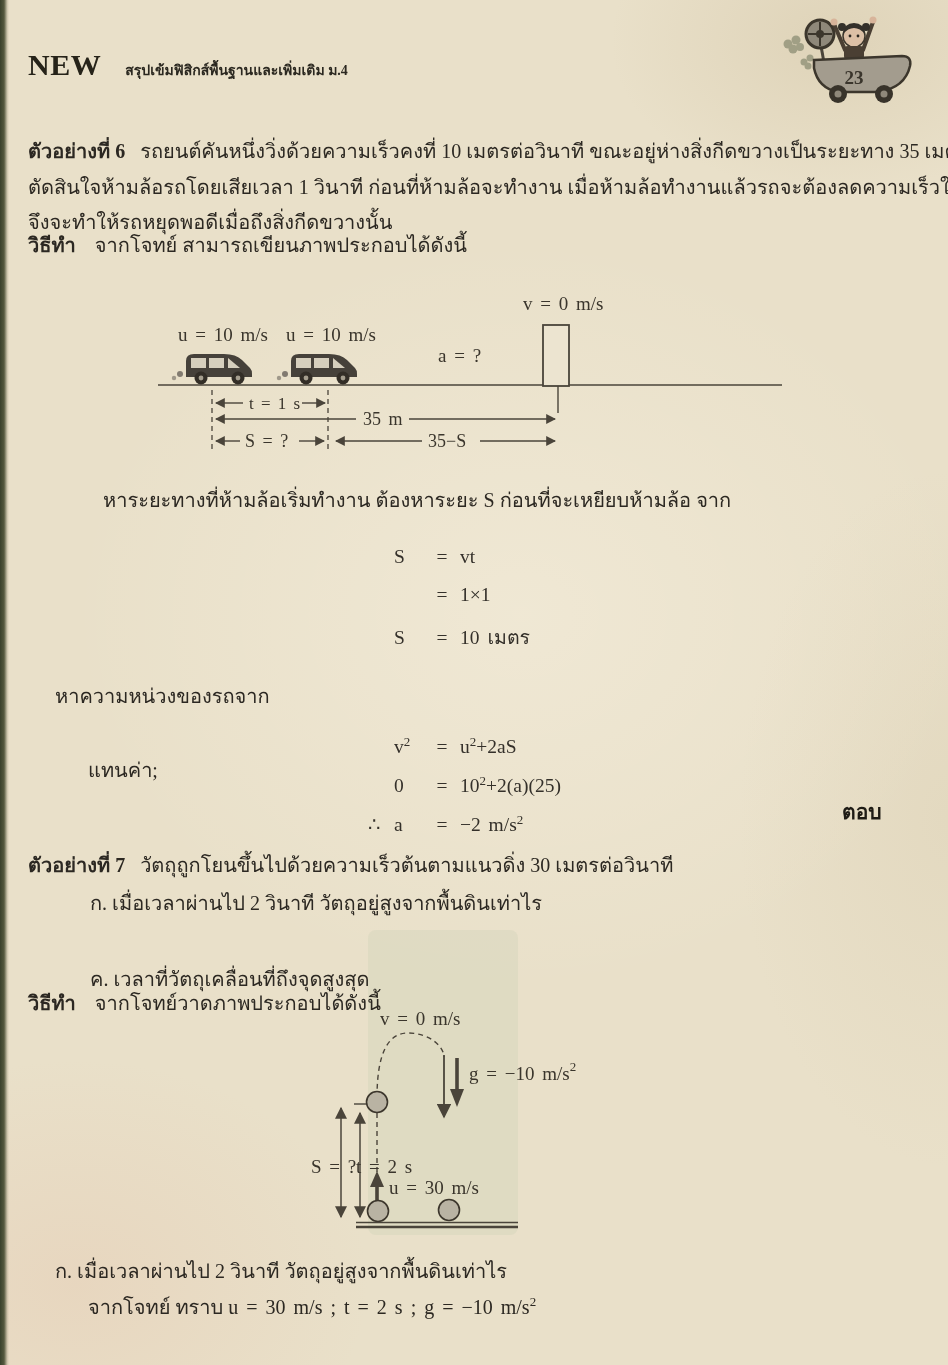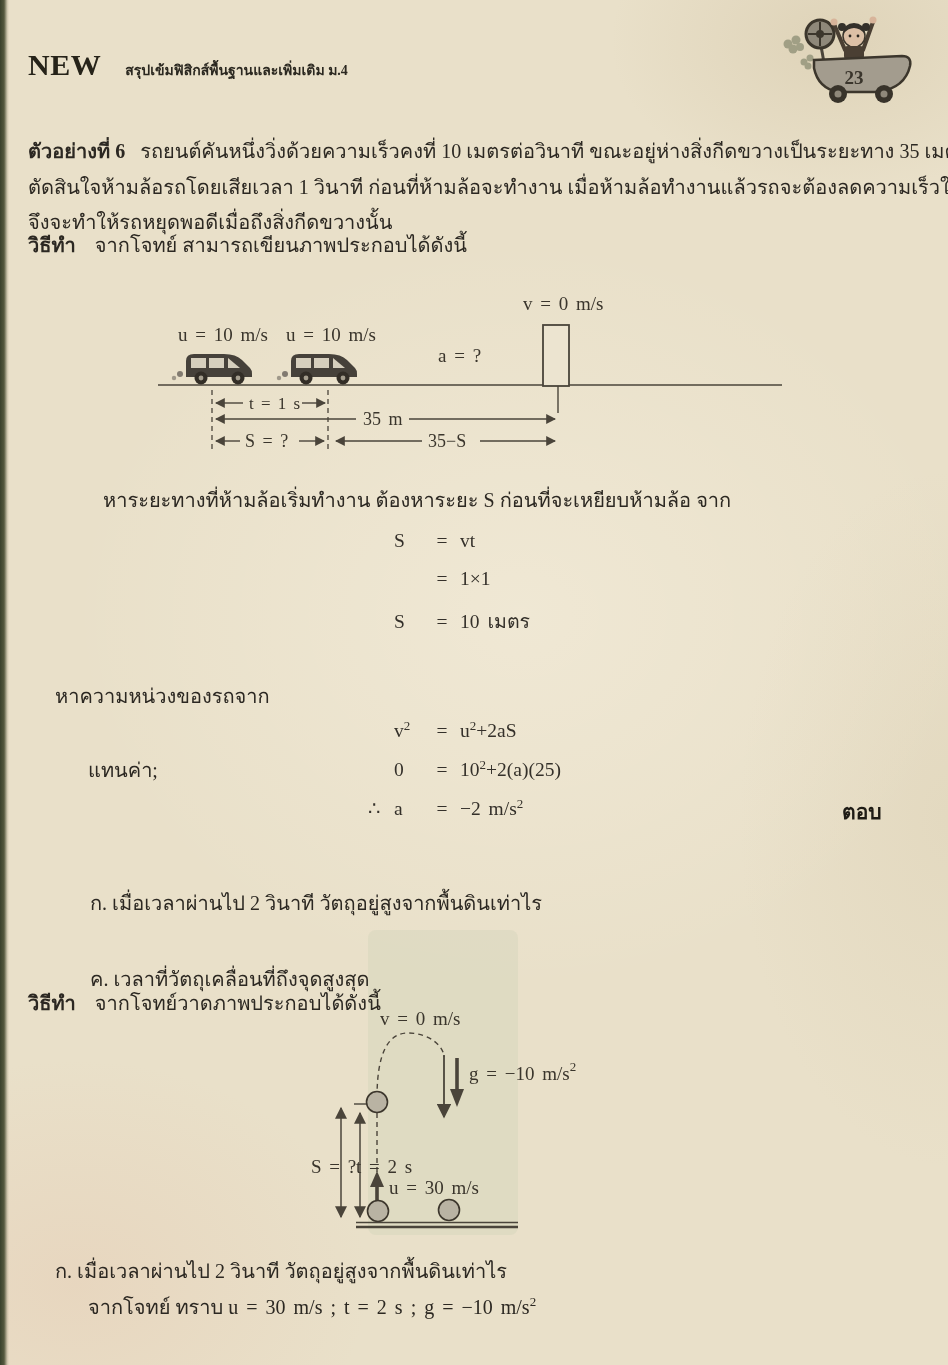--- a/index.html
+++ b/index.html
@@ -16,21 +16,21 @@
   }
   .binding{position:absolute;left:0;top:0;bottom:0;width:9px;
     background:linear-gradient(90deg,#39412c 0,#55593f 45%,rgba(120,120,90,.25) 80%,rgba(120,120,90,0) 100%);}
   .showthrough{position:absolute;left:368px;top:930px;width:150px;height:305px;
     background:rgba(175,190,160,.16);border-radius:8px;}
   .abs{position:absolute;white-space:nowrap;}
   .t{font-size:20px;line-height:1.35;}
   .b{font-weight:bold;}
   .badge{font-family:Liberation Serif, serif;font-weight:800;font-size:30px;letter-spacing:.5px;color:#262319;}
   .htitle{font-size:14px;font-weight:600;margin-left:24px;color:#2b2820;}
-  .eqrow{position:absolute;font-size:19.5px;white-space:nowrap;word-spacing:3px;color:#34302a;}
+  .eqrow{position:absolute;font-size:19.5px;white-space:nowrap;word-spacing:3px;color:#34302a;margin-top:16px;}
   .eq-tf{display:inline-block;width:26px;text-align:left;}
   .eq-lhs{display:inline-block;width:30px;text-align:left;}
   .eq-op{display:inline-block;width:36px;text-align:center;}
   sup{font-size:13px;line-height:0;}
   .ans{font-weight:bold;font-size:21px;color:#1e1b15;}
   svg text{font-family:"Liberation Serif","DejaVu Serif",serif;fill:#3a352c;word-spacing:3px;}
   .dg{position:absolute;}
 </style>
 </head>
 <body>
@@ -177,20 +177,24 @@
   </div>
   <div class="abs t" style="left:88px;top:757px;">แทนค่า;</div>
   <div class="eqrow" style="left:368px;top:759px;">
     <span class="eq-tf"></span><span class="eq-lhs">0</span><span class="eq-op">=</span><span><span>10</span><sup>2</sup><span>+2(a)(25)</span></span>
   </div>
   <div class="eqrow" style="left:368px;top:797px;">
     <span class="eq-tf">∴</span><span class="eq-lhs">a</span><span class="eq-op">=</span><span><span>−2 m/s</span><sup>2</sup></span>
   </div>
   <div class="abs ans" style="left:842px;top:795px;">ตอบ</div>
 
+  <div class="abs t" style="left:28px;top:852px;">
+    <span class="b">ตัวอย่างที่ 7</span>
+    <span style="margin-left:10px;">วัตถุถูกโยนขึ้นไปด้วยความเร็วต้นตามแนวดิ่ง 30 เมตรต่อวินาที</span>
+  </div>
   <div class="abs t" style="left:90px;top:890px;">ก. เมื่อเวลาผ่านไป 2 วินาที วัตถุอยู่สูงจากพื้นดินเท่าไร</div>
   <div class="abs t" style="left:90px;top:966px;">ค. เวลาที่วัตถุเคลื่อนที่ถึงจุดสูงสุด</div>
   <div class="abs t" style="left:28px;top:990px;">
     <span class="b">วิธีทำ</span>
     <span style="margin-left:14px;">จากโจทย์วาดภาพประกอบได้ดังนี้</span>
   </div>
 
   <svg class="dg" style="left:294px;top:1005px;" width="320" height="240" viewBox="0 0 320 240">
     <defs>
       <marker id="ah2" viewBox="0 0 10 10" refX="9" refY="5" markerWidth="9" markerHeight="8" orient="auto-start-reverse">

